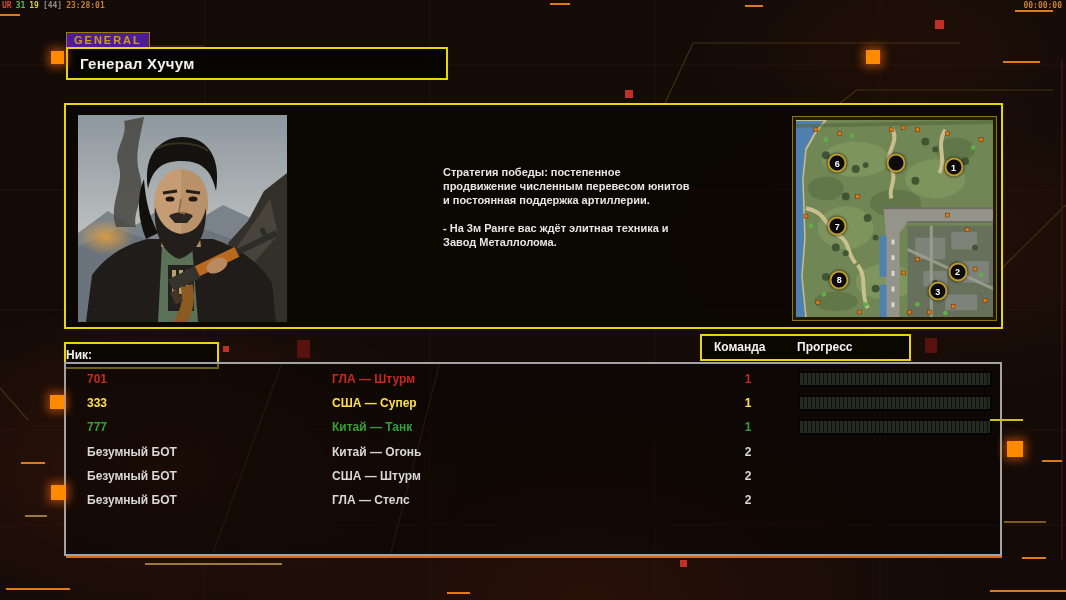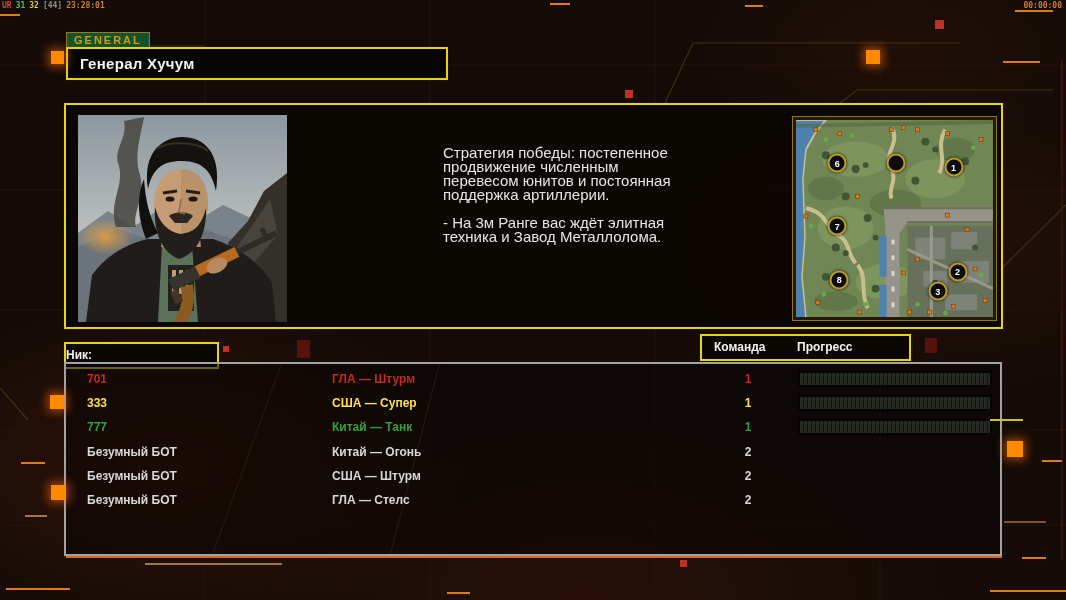--- a/index.html
+++ b/index.html
@@ -20,42 +20,42 @@
   .ui{position:absolute;inset:0;z-index:2;}
 
   
   .rtss{position:absolute;left:2px;top:1px;font:bold 8px "DejaVu Sans Mono",monospace;letter-spacing:0;}
   .rtss span{margin-right:4px;}
   .clock{position:absolute;right:4px;top:1px;font:bold 8px "DejaVu Sans Mono",monospace;color:#c8813a;}
 
   
   .tab-general{
     position:absolute;left:66px;top:32px;height:13px;padding:1px 7px 0 7px;
-    background:#14532d;border:1px solid #9a7a12;border-bottom:none;
+    background:#4c1d95;border:1px solid #9a7a12;border-bottom:none;
     color:#cf9c15;font-size:11px;font-weight:bold;letter-spacing:2px;line-height:13px;
   }
   .title-box{
     position:absolute;left:66px;top:47px;width:366px;height:29px;
     border:2px solid #e8d60a;background:rgba(6,5,2,.88);
     color:#f2f2f2;font-size:15px;font-weight:bold;line-height:29px;padding-left:12px;letter-spacing:.3px;
   }
 
   
   .info-panel{
     position:absolute;left:64px;top:103px;width:935px;height:222px;
     border:2px solid #e8d60a;background:rgba(8,6,3,.72);
   }
   .portrait{
     position:absolute;left:12px;top:10px;width:209px;height:207px;
     background:#222;box-shadow:inset 0 0 14px rgba(0,0,0,.8), 0 0 0 1px #0a0804;
     overflow:hidden;
   }
   .briefing{
-    position:absolute;left:377px;top:41px;width:250px;
-    color:#e6e6e6;font-size:15px;line-height:14px;
+    position:absolute;left:377px;top:60px;width:250px;
+    color:#e6e6e6;font-size:11px;line-height:14px;font-weight:bold;
   }
   .briefing p{margin:0 0 14px 0;}
   .minimap{
     position:absolute;left:726px;top:11px;width:197px;height:197px;
     border:1px solid #8f741c;background:#241a08;padding:3px;
   }
   .minimap .map{position:relative;width:197px;height:197px;overflow:hidden;}
   .marker{
     position:absolute;width:15px;height:15px;border-radius:50%;
     background:#0b0b0b;border:2px solid #bf9c2a;
@@ -135,21 +135,21 @@
     <polyline points="0,388 28,420"></polyline>
     <polyline points="212,556 282,362"></polyline>
     <polyline points="440,362 390,556"></polyline>
     <polyline points="1066,205 1000,270"></polyline>
   </g>
   <line x1="1062" y1="60" x2="1062" y2="560" stroke="#3a1710" stroke-width="2" opacity="0.8"></line>
 </svg>
 
 <div class="ui">
 
-  <div class="rtss"><span style="color: rgb(207, 75, 58); text-align: right;">UR</span><span style="color: rgb(84, 196, 84);">31</span><span style="color: rgb(207, 207, 74);">32</span><span style="color: rgb(143, 143, 143);">[44]</span><span style="color: rgb(200, 129, 58);">23:28:01</span>
+  <div class="rtss"><span style="color: rgb(207, 75, 58); text-align: right;">UR</span><span style="color: rgb(84, 196, 84);">31</span><span style="color: rgb(207, 207, 74);">19</span><span style="color: rgb(143, 143, 143);">[44]</span><span style="color: rgb(200, 129, 58);">23:28:01</span>
   </div>
   <div class="clock">00:00:00</div>
 
   <div class="tab-general">GENERAL</div>
   <div class="title-box">Генерал Хучум</div>
 
   <div class="info-panel">
 
     <div class="portrait">
       <svg width="209" height="207" viewBox="0 0 209 207">

